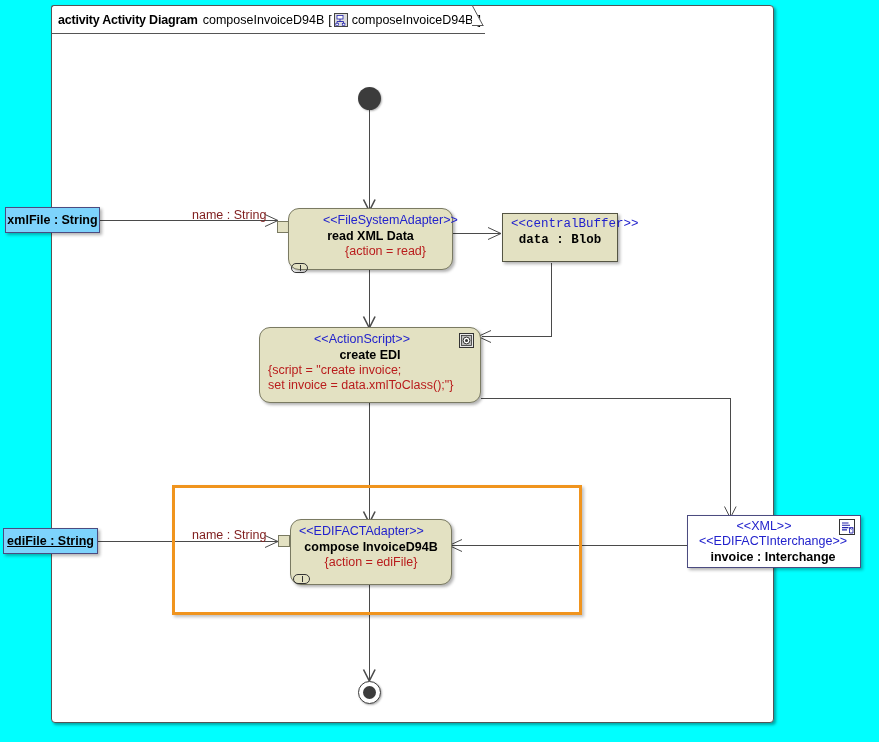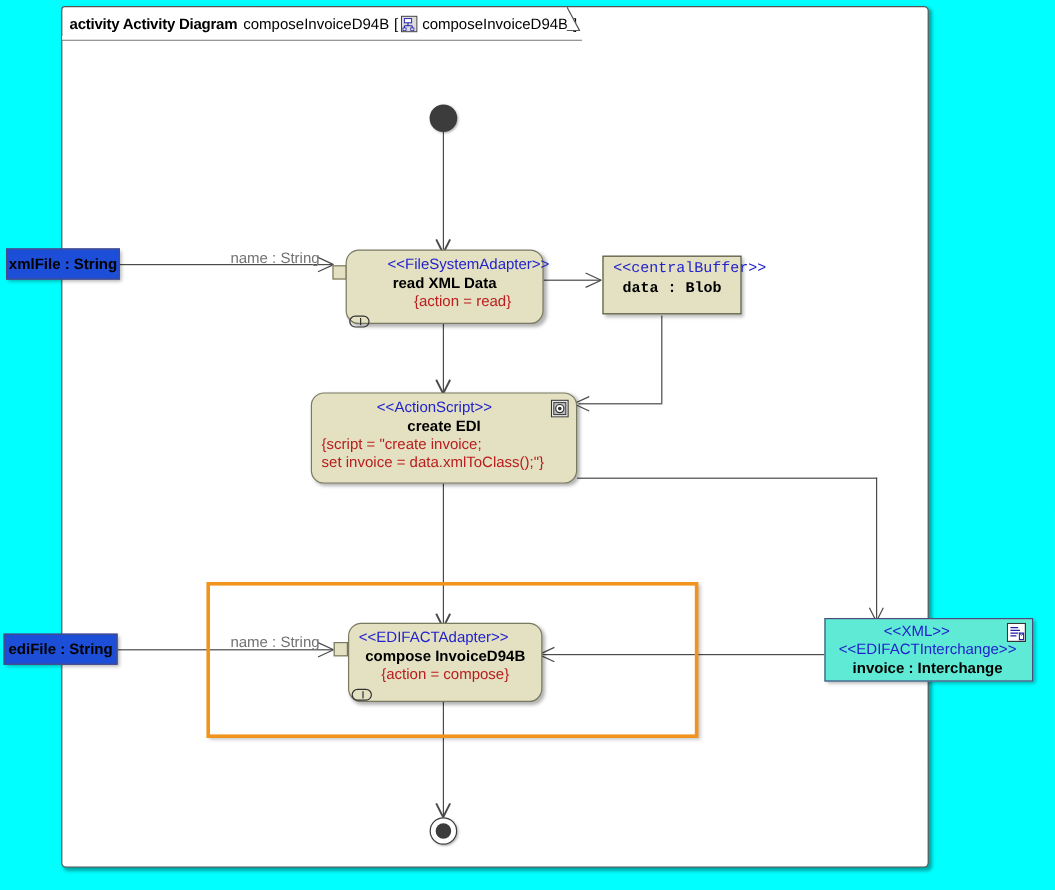--- a/index.html
+++ b/index.html
@@ -122,36 +122,36 @@
     border: 1.4px solid #555544;
     box-sizing: border-box;
     box-shadow: 2px 2px 3px rgba(0,0,0,0.3);
     text-align: center;
     padding: 3px 8px 5px 8px;
     font-family: Liberation Mono, monospace;
   }
 
   .param-node {
     position: absolute;
-    background: #1d4ed8;
+    background: #7dd3fc;
     border: 1.3px solid #4B4B80;
     box-sizing: border-box;
     box-shadow: 2px 2px 3px rgba(0,0,0,0.3);
     display: flex;
     align-items: center;
     justify-content: center;
     font-weight: bold;
     font-size: 12.5px;
     color: #000;
     white-space: nowrap;
   }
 
   .xml-node {
     position: absolute;
-    background: #5eead4;
+    background: #ffffff;
     border: 1.3px solid #4B4B80;
     box-sizing: border-box;
     box-shadow: 2px 2px 3px rgba(0,0,0,0.3);
     text-align: center;
     padding: 3px 8px 4px 6px;
   }
 
   
   .pin {
     position: absolute;
@@ -231,21 +231,21 @@
     border: 3px solid #F0941E;
     box-sizing: border-box;
     background: transparent;
     box-shadow: 2px 2px 3px rgba(0,0,0,0.25);
   }
 
   
   .edge-label {
     position: absolute;
     font-size: 12.5px;
-    color: #737373;
+    color: #7f1d1d;
     white-space: nowrap;
     background: transparent;
   }
 
   .arrow-svg { position: absolute; overflow: visible; }
 </style>
 </head>
 <body>
 
 <div id="diagram-frame"></div>
@@ -360,29 +360,29 @@
     <div class="corner-icon" style="top:5px; right:6px;">
       <svg width="15" height="15" viewBox="0 0 15 15">
         <rect x="0.5" y="0.5" width="14" height="14" fill="#E8E8E8" stroke="#333" stroke-width="1"></rect>
         <rect x="2.5" y="2.5" width="10" height="10" fill="#BDBDBD" stroke="#333" stroke-width="0.8"></rect>
         <circle cx="7.5" cy="7.5" r="3.4" fill="#FFFFFF" stroke="#333" stroke-width="1"></circle>
         <circle cx="7.5" cy="7.5" r="1.5" fill="#333"></circle>
       </svg>
     </div>
   </div>
 
-  <div class="param-node" style="left:3px; top:528px; width:95px; height:26px;">
+  <div class="param-node" style="left:3px; top:528px; width:95px; height:26px;text-decoration:underline;">
     <span>ediFile : String</span>
   </div>
 
   <div class="pin" style="left:278px; top:535px;"></div>
   <div class="action-node" style="left:290px; top:519px; width:162px; height:66px;">
     <div class="stereo" style="padding-right:22px;">&lt;&lt;EDIFACTAdapter&gt;&gt;</div>
     <div class="node-name">compose InvoiceD94B</div>
-    <div class="node-prop">{action = compose}</div>
+    <div class="node-prop">{action = ediFile}</div>
     <div class="corner-icon behavior-icon"></div>
   </div>
 
   <div class="xml-node" style="left:687px; top:515px; width:174px; height:53px;">
     <div class="stereo" style="padding-right:18px;">&lt;&lt;XML&gt;&gt;</div>
     <div class="stereo">&lt;&lt;EDIFACTInterchange&gt;&gt;</div>
     <div class="node-name">invoice : Interchange</div>
     <div class="corner-icon" style="top:3px; right:5px;">
       <svg width="16" height="16" viewBox="0 0 16 16">
         <rect x="0.5" y="0.5" width="15" height="15" fill="#FFFFFF" stroke="#333" stroke-width="1"></rect>

